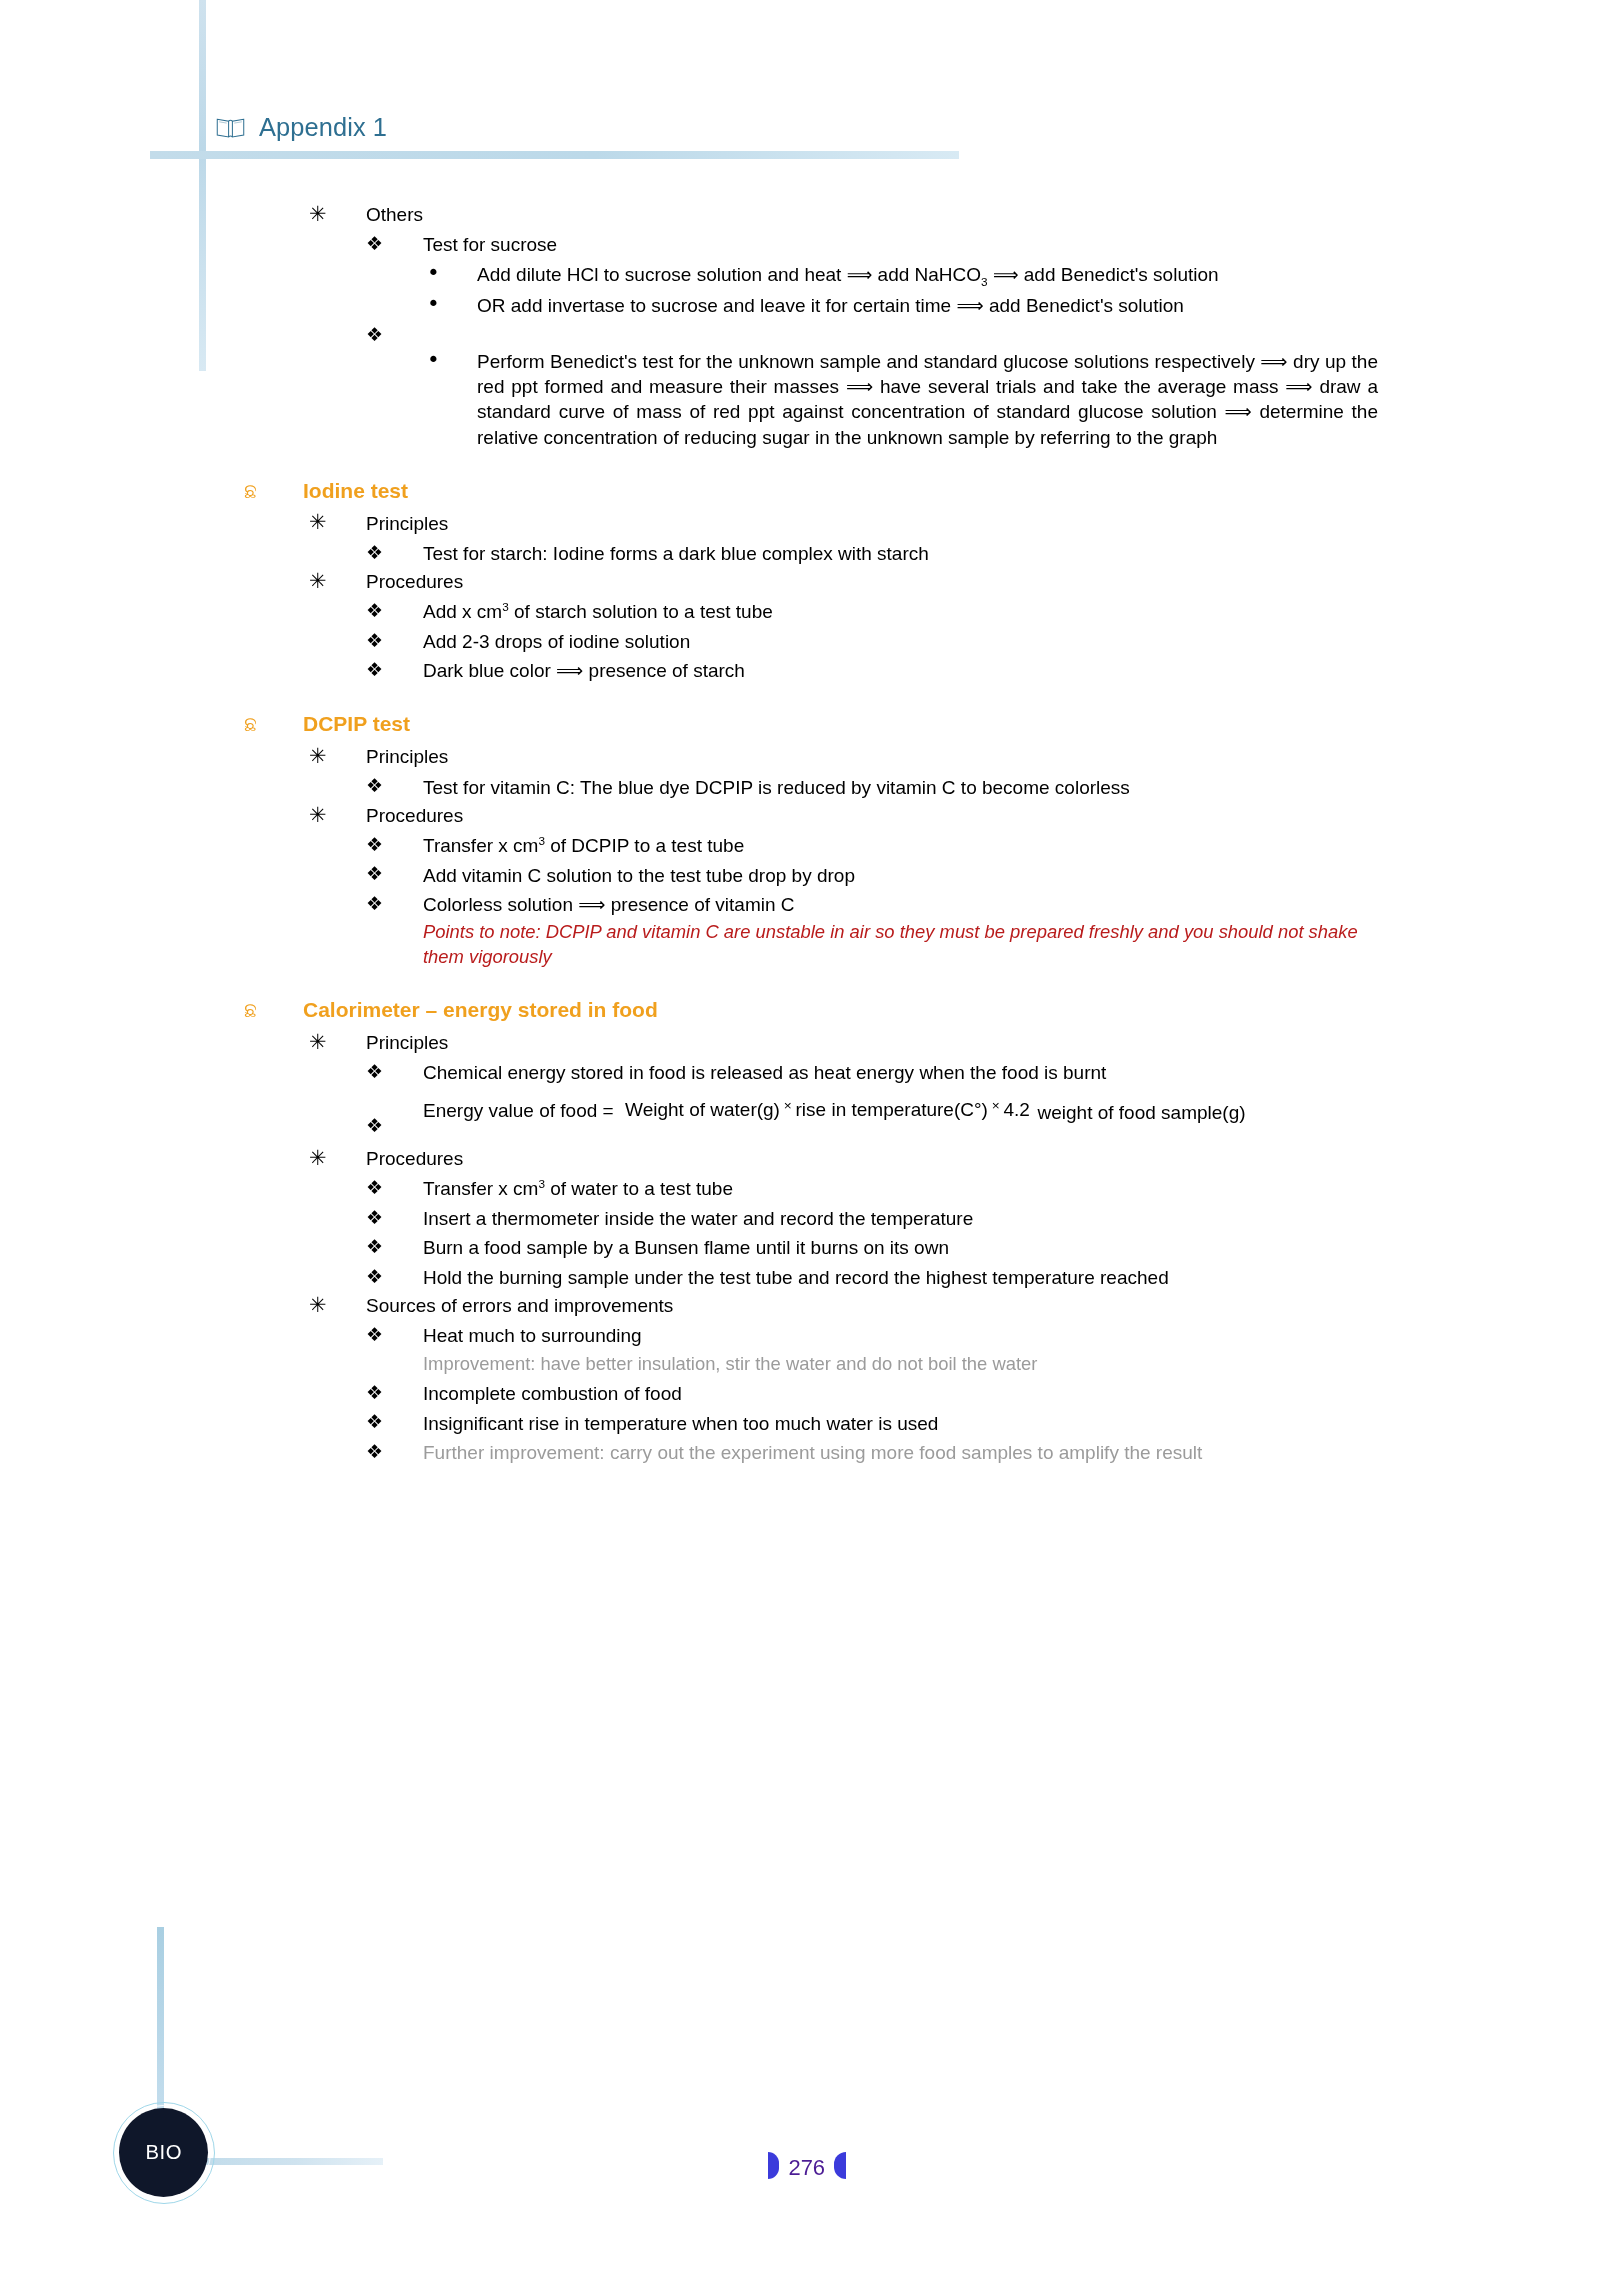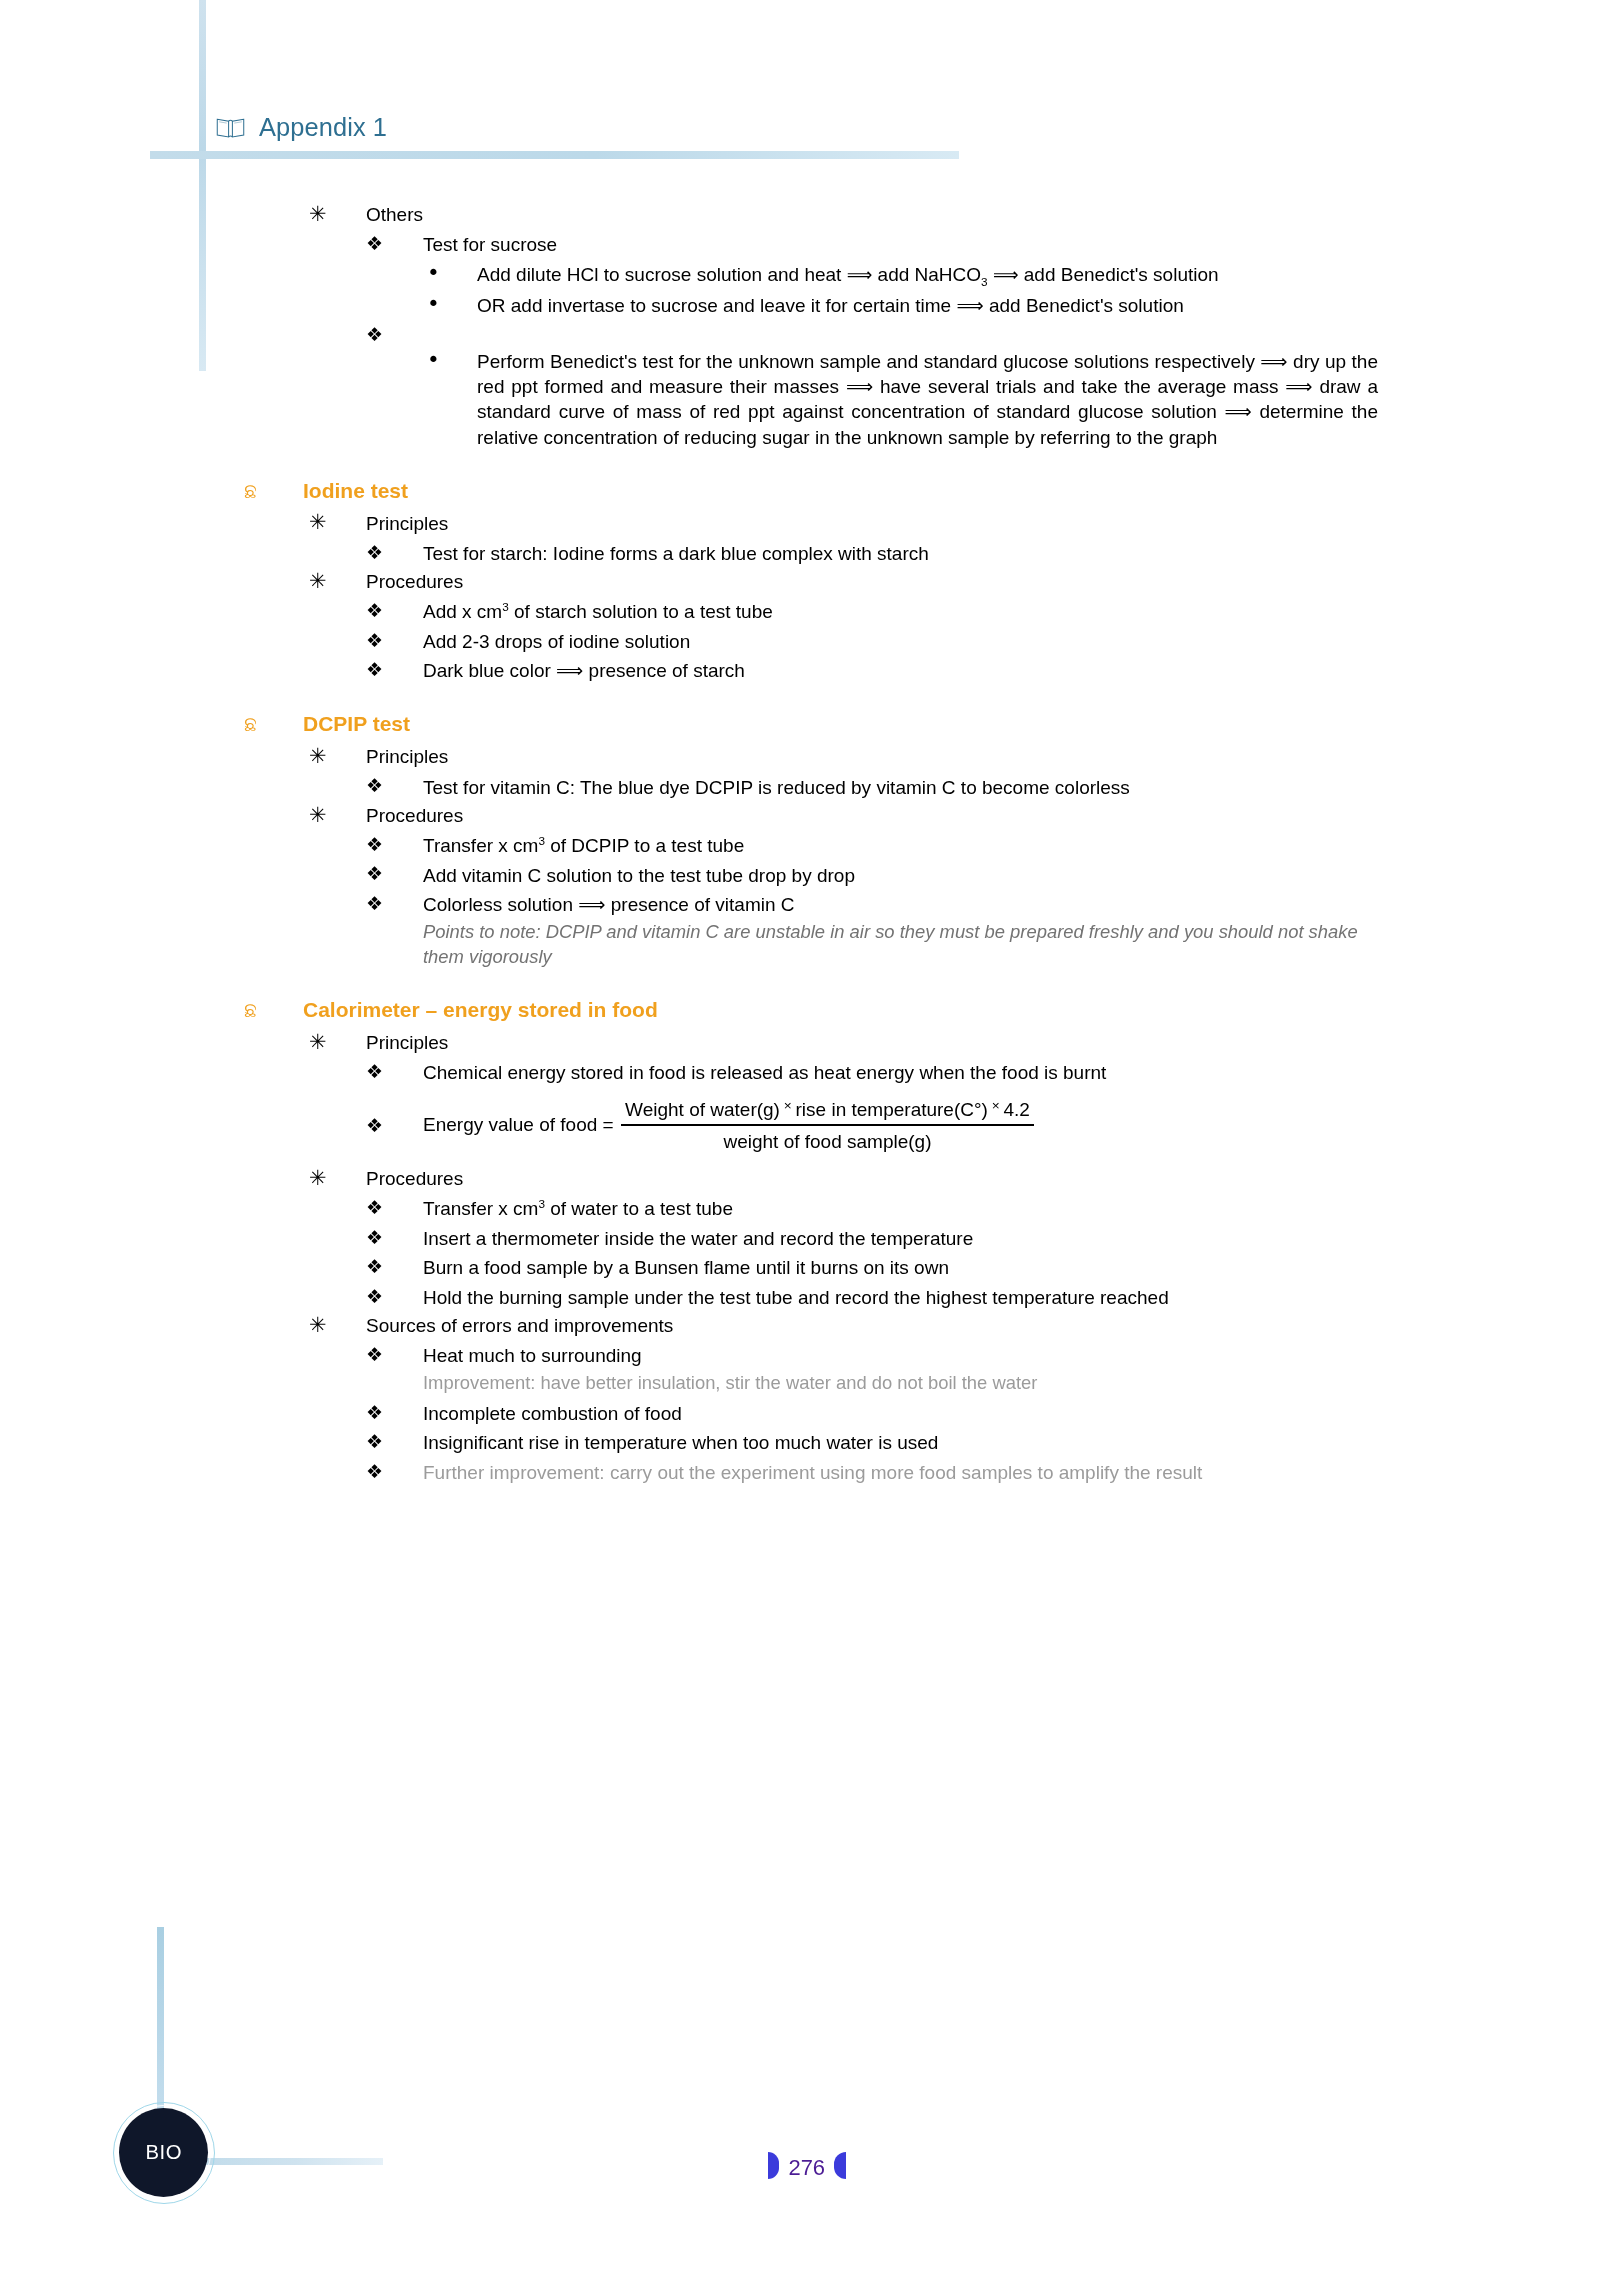--- a/index.html
+++ b/index.html
@@ -153,34 +153,33 @@
 
   
   .subnote {
     margin-left: 423px;
     max-width: 959px;
     font-size: 18.4px;
     line-height: 1.33;
     margin-top: -1.3px;
     margin-bottom: 5.1px;
   }
-  .subnote.blue { color: #737373; font-style: italic; }
+  .subnote.blue { color: #b91c1c; font-style: italic; }
   .subnote.grey { color: #9b9b9b; }
   .row-text.grey { color: #9b9b9b; }
 
   sup { font-size: 0.62em; vertical-align: super; line-height: 0; }
   sub { font-size: 0.62em; vertical-align: sub; line-height: 0; }
   .arrow { font-family: "DejaVu Sans", sans-serif; font-size: 0.94em; }
 
   
   .formula-row { display: flex; align-items: center; }
   .formula-lead { font-size: 19px; color: #000; padding-bottom: 1.3px; }
   .fraction {
     display: inline-flex;
-    flex-direction: column;
     align-items: stretch;
     margin-left: 7.6px;
   }
   .frac-num {
     font-size: 19px;
     color: #000;
     text-align: center;
     padding: 0 3.8px 2.5px 3.8px;
     white-space: nowrap;
   }

